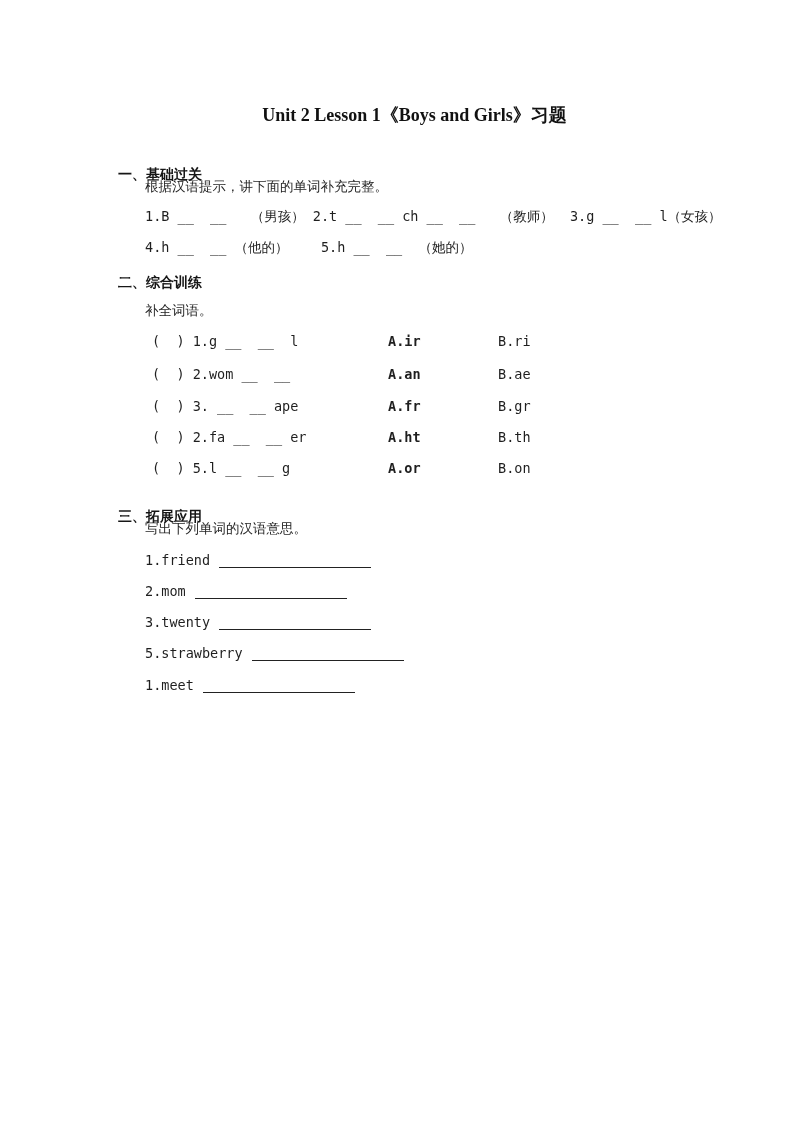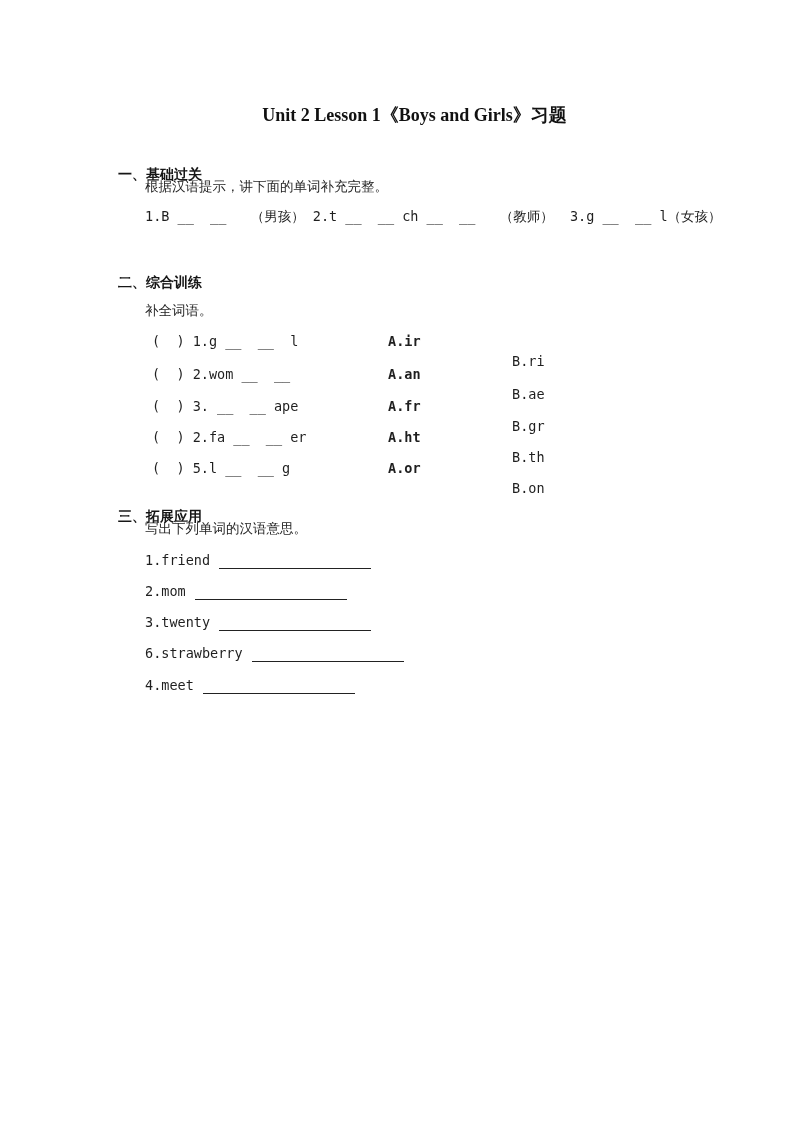--- a/index.html
+++ b/index.html
@@ -61,29 +61,28 @@
     white-space: pre-wrap;
   }
   .mc-a {
     position: absolute;
     left: 388px;
     white-space: pre-wrap;
     font-weight: bold;
   }
   .mc-b {
     position: absolute;
-    left: 512px;
+    left: 498px;
     white-space: pre-wrap;
-    margin-top: 20px;
   }
   .vocab-row {
     position: absolute;
     left: 145px;
     display: flex;
-    align-items: flex-end;
+    align-items: center;
     height: 18px;
   }
   .vocab-word {
     white-space: pre-wrap;
     line-height: 18px;
   }
   .blank-line {
     display: inline-block;
     width: 152px;
     height: 15px;
@@ -94,20 +93,21 @@
 </head>
 <body>
 
 <div class="page">
 
   <h1 class="title">Unit 2 Lesson 1《Boys and Girls》习题</h1>
 
   <div class="heading" style="top:146px">一、基础过关</div>
   <div class="body-text" style="top:177px">根据汉语提示，讲下面的单词补充完整。</div>
   <div class="body-text" style="top:207px">1.B __  __   （男孩） 2.t __  __ ch __  __   （教师）  3.g __  __ l（女孩）</div>
+  <div class="body-text" style="top:238px">4.h __  __ （他的）    5.h __  __  （她的）</div>
 
   <div class="heading" style="top:254px">二、综合训练</div>
   <div class="body-text" style="top:301px">补全词语。</div>
 
   <div class="mc-row" style="top:333px">
     <span class="mc-word">(  ) 1.g __  __  l</span>
     <span class="mc-a">A.ir</span>
     <span class="mc-b">B.ri</span>
   </div>
   <div class="mc-row" style="top:366px">
@@ -140,21 +140,21 @@
   </div>
   <div class="vocab-row" style="top:582px">
     <span class="vocab-word">2.mom</span>
     <span class="blank-line"></span>
   </div>
   <div class="vocab-row" style="top:613px">
     <span class="vocab-word">3.twenty</span>
     <span class="blank-line"></span>
   </div>
   <div class="vocab-row" style="top:644px">
-    <span class="vocab-word">6.strawberry</span>
+    <span class="vocab-word">5.strawberry</span>
     <span class="blank-line"></span>
   </div>
   <div class="vocab-row" style="top:676px">
-    <span class="vocab-word">4.meet</span>
+    <span class="vocab-word">1.meet</span>
     <span class="blank-line"></span>
   </div>
 
 </div>
 
 </body></html>

